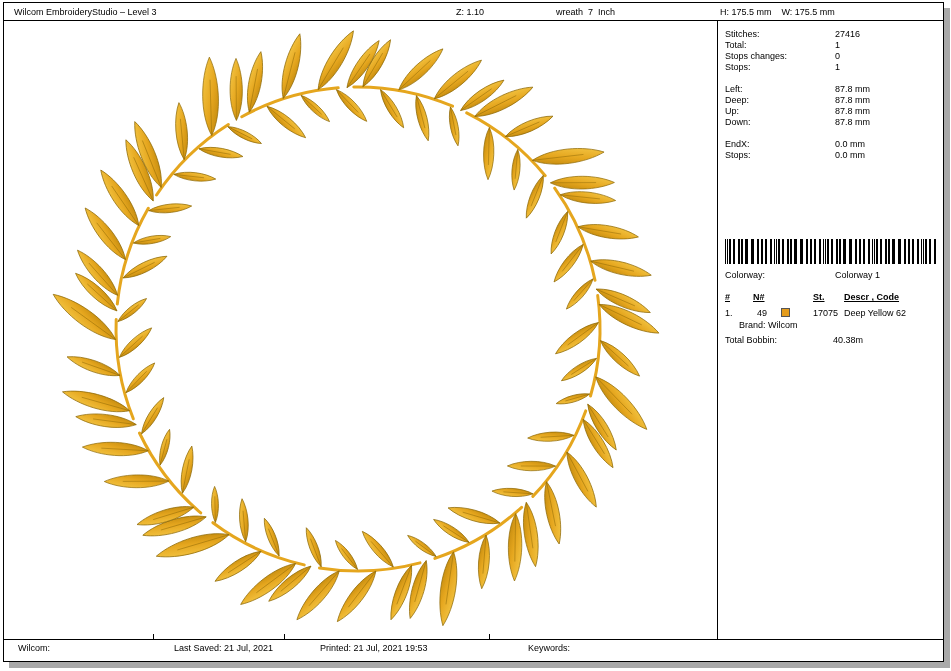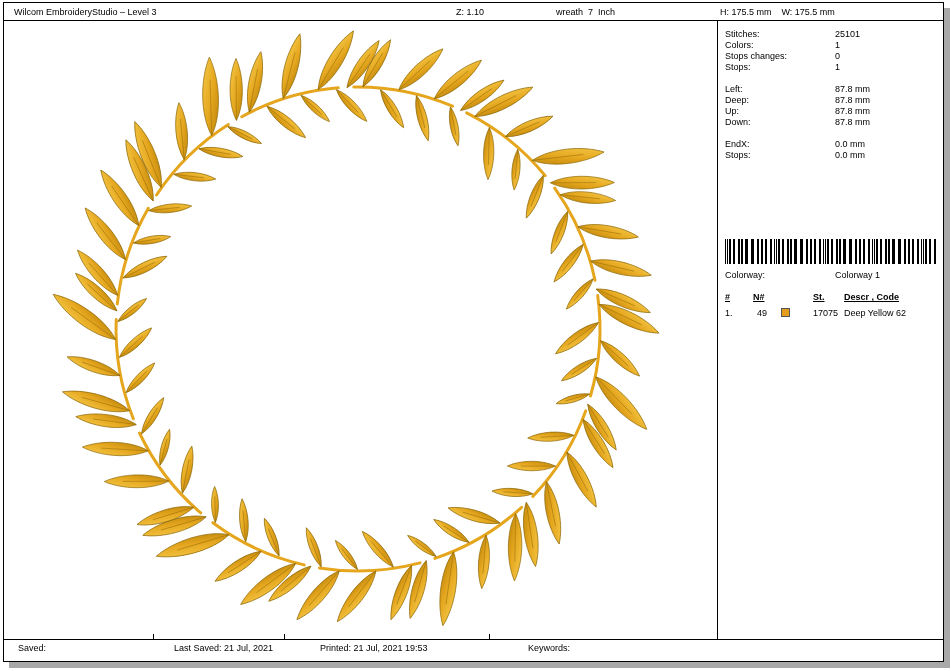--- a/index.html
+++ b/index.html
@@ -433,24 +433,24 @@
           <path d="M0 3 C 8.1 -13.5, 6.9 -38.9, 0 -54.0 C -6.9 -38.9, -8.1 -13.5, 0 3 Z" fill="url(#goldGrad)" stroke="#8E6906" stroke-width="0.7"></path>
           <line x1="0" y1="3" x2="0" y2="-37.8" stroke="#8E6906" stroke-width="0.8" opacity="0.6"></line>
         </g>
       </svg>
   </div>
 
   <div class="panel">
     <div class="pgroup">
       <div class="prow">
           <span class="plabel">Stitches:</span>
-          <span class="pvalue">25101</span>
-        </div>
-      <div class="prow">
-          <span class="plabel">Colors:</span>
+          <span class="pvalue">27416</span>
+        </div>
+      <div class="prow">
+          <span class="plabel">Total:</span>
           <span class="pvalue">1</span>
         </div>
       <div class="prow">
           <span class="plabel">Stops changes:</span>
           <span class="pvalue">0</span>
         </div>
       <div class="prow">
           <span class="plabel">Stops:</span>
           <span class="pvalue">1</span>
         </div>
@@ -499,25 +499,30 @@
       <span class="cell th c2">St.</span>
       <span class="cell th c3">Descr , Code</span>
     </div>
     <div class="trow">
       <span class="cell c0">1.</span>
       <span class="cell c1v">49</span>
       <span class="swatch" style="background: rgb(228, 156, 28);"></span>
       <span class="cell c2">17075</span>
       <span class="cell c3">Deep Yellow 62</span>
     </div>
+    <div class="tbrand">Brand: Wilcom</div>
+    <div class="ttotal">
+      <span class="cell c0">Total Bobbin:</span>
+      <span class="cell cTot">40.38m</span>
+    </div>
   </div>
 
   <div class="hrule rule-foot"></div>
   <div class="tick tick1"></div>
   <div class="tick tick2"></div>
   <div class="tick tick3"></div>
 
-  <div class="ftext f-author">Saved:</div>
+  <div class="ftext f-author">Wilcom:</div>
   <div class="ftext f-saved">Last Saved: 21 Jul, 2021</div>
   <div class="ftext f-printed">Printed: 21 Jul, 2021 19:53</div>
   <div class="ftext f-keywords">Keywords:</div>
 
 </div>
 
 </body></html>

